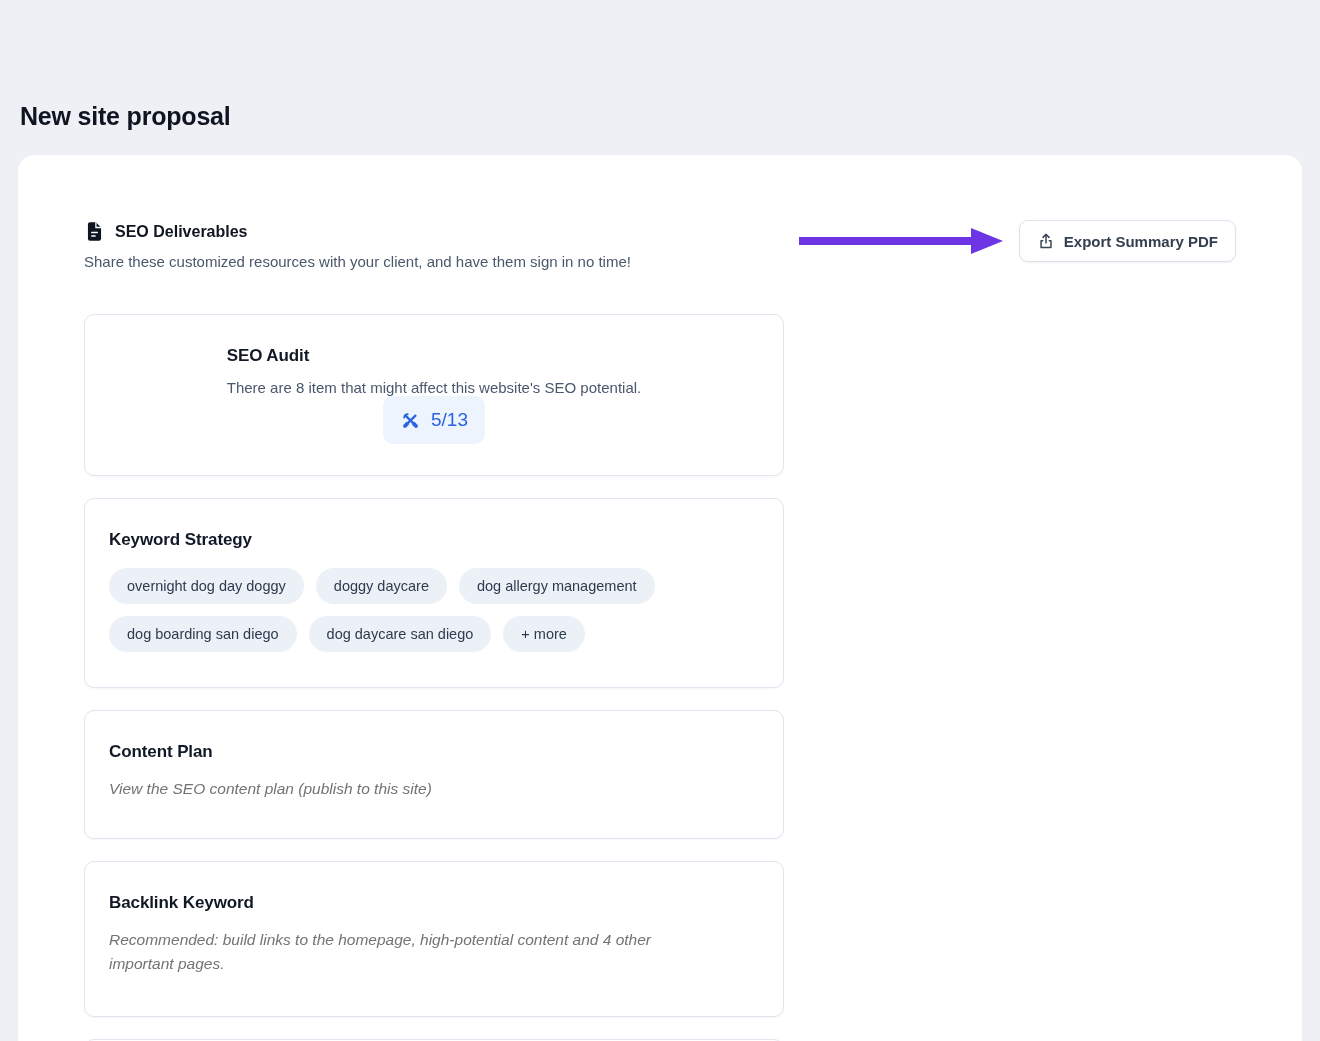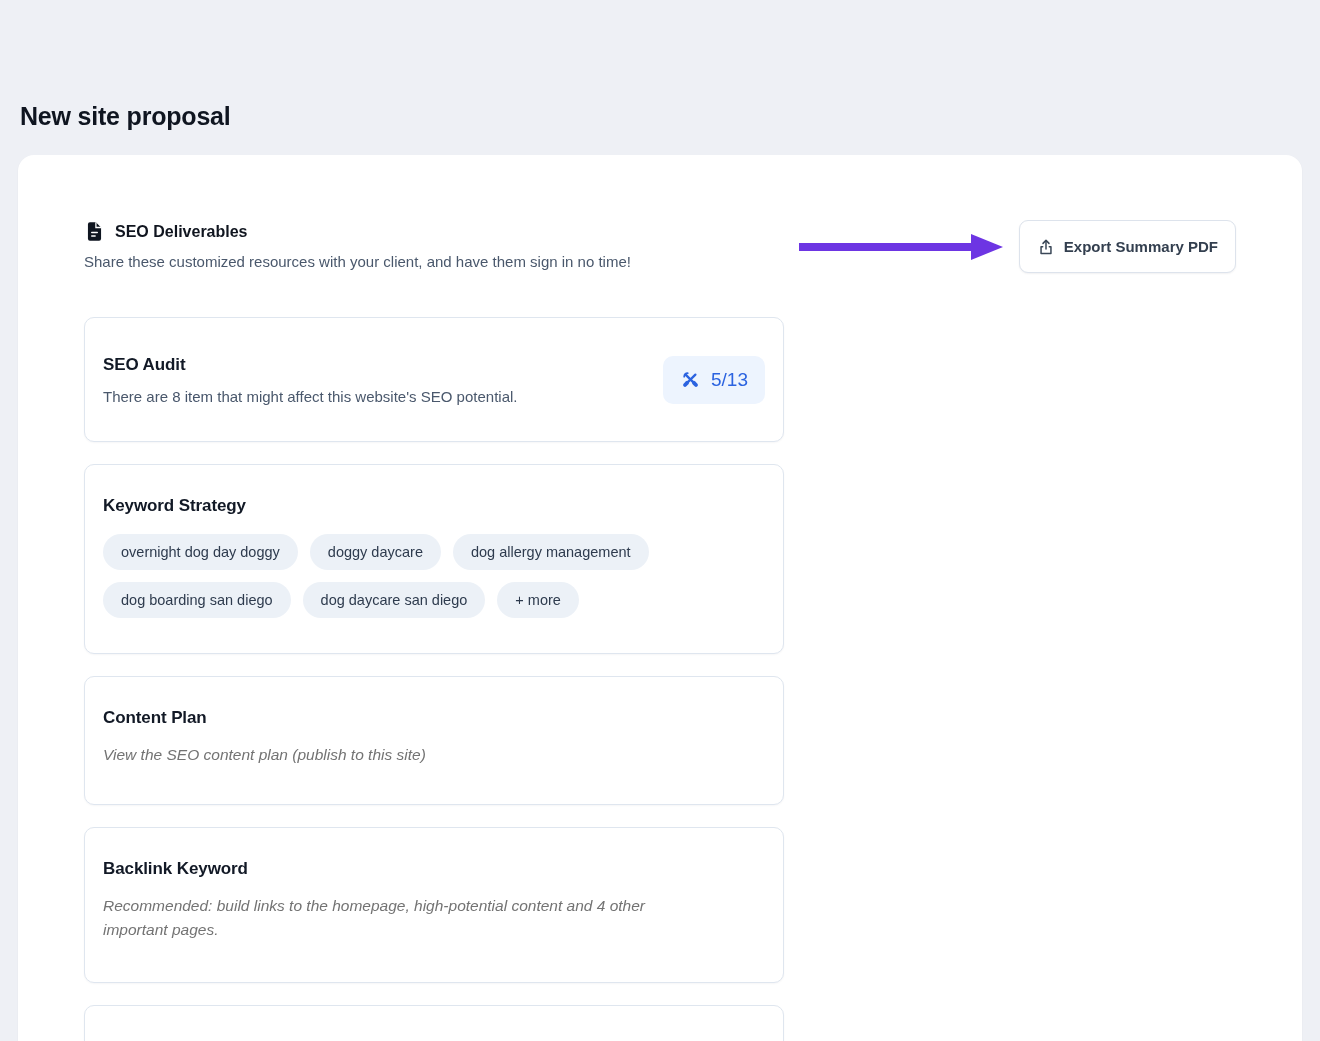--- a/index.html
+++ b/index.html
@@ -49,21 +49,21 @@
     display: flex;
     align-items: center;
     gap: 16px;
     margin-top: -1px;
   }
   .annotation-arrow { display: block; flex: none; }
   .export-btn {
     display: flex;
     align-items: center;
     gap: 9px;
-    height: 53px;
+    height: 42px;
     padding: 0 17px;
     background: #ffffff;
     border: 1px solid #DDE3EC;
     border-radius: 9px;
     font-family: "Liberation Sans", sans-serif;
     font-size: 15px;
     font-weight: 700;
     color: #333F4F;
     box-shadow: 0 1px 2px rgba(16,24,40,.06);
     cursor: pointer;
@@ -73,22 +73,23 @@
     margin-top: 44px;
     width: 700px;
     display: flex;
     flex-direction: column;
     gap: 22px;
   }
   .card {
     background: #ffffff;
     border: 1px solid #DFE6EF;
     border-radius: 10px;
-    padding: 31px 18px;
+    padding: 31px 24px;
     box-shadow: 0 1px 2px rgba(16,24,40,.04);
+    flex-direction: column;
   }
   .card-title {
     font-size: 17px;
     font-weight: 700;
     color: #121926;
     letter-spacing: -0.1px;
   }
   .card-audit { display: flex; justify-content: space-between; align-items: center; min-height: 125px; }
   .card-body {
     margin-top: 13px;

